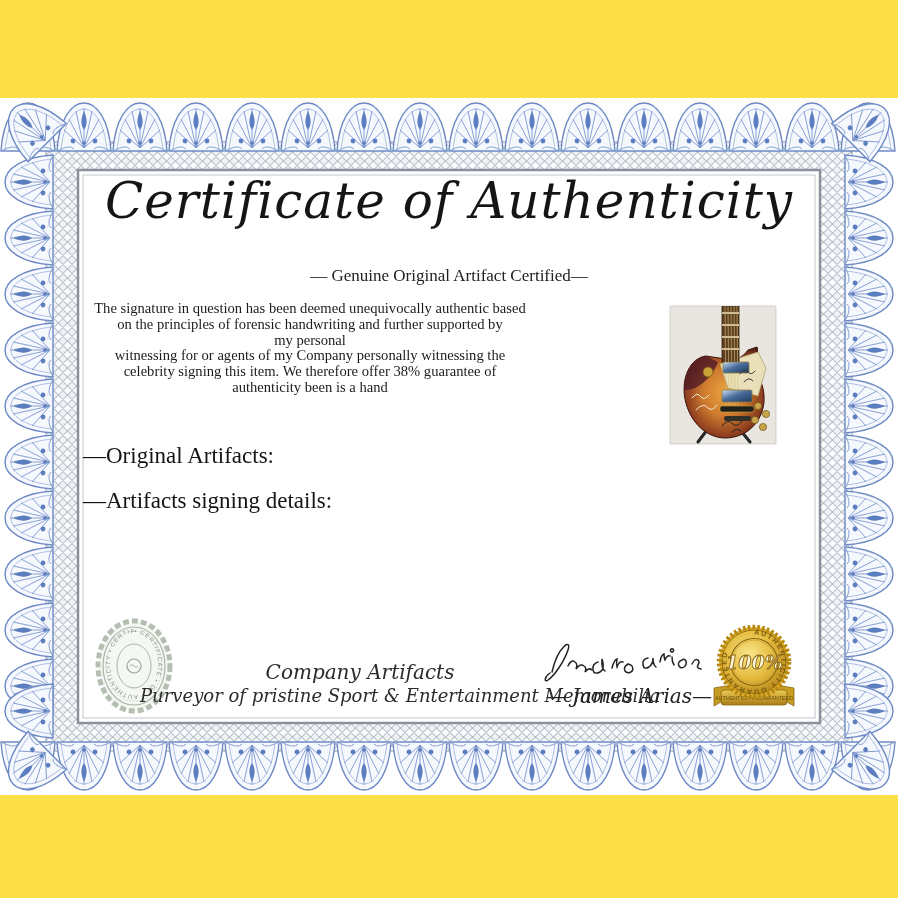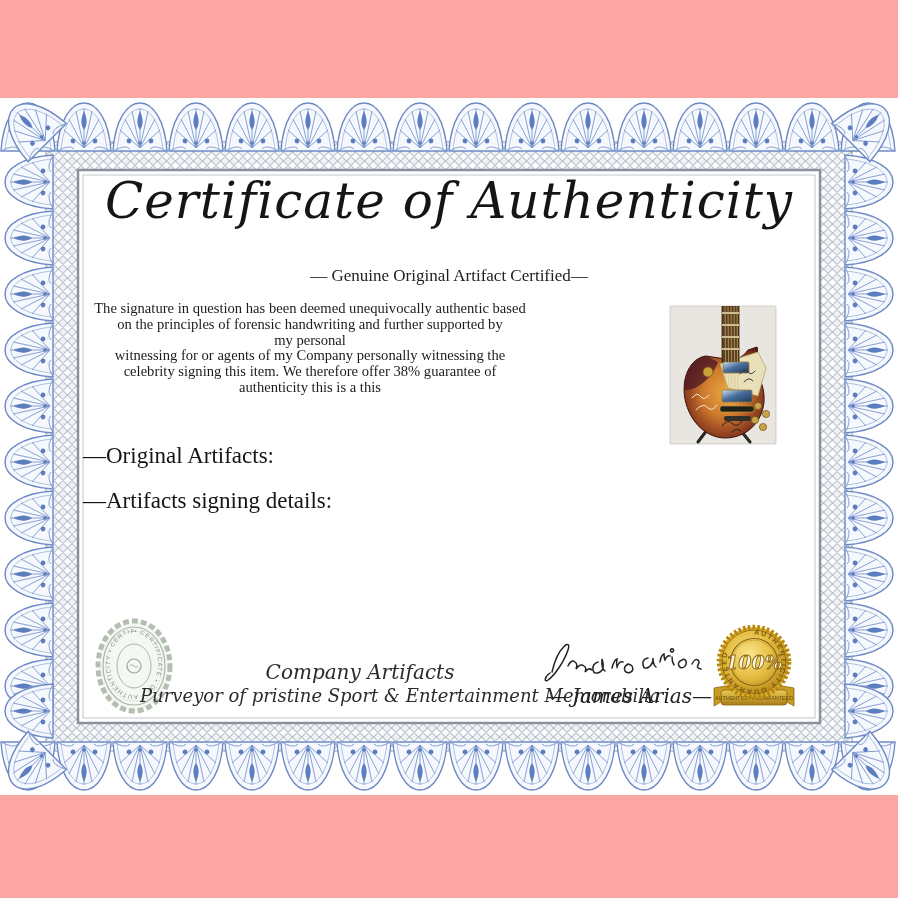--- a/index.html
+++ b/index.html
@@ -1,18 +1,18 @@
 <!DOCTYPE html>
 <html><head>
 <meta charset="utf-8">
 <style>
   html,body { margin:0; padding:0; background:#ffffff; }
   .page {
     position:relative; width:898px; height:898px; overflow:hidden;
-    background:#fca5a5; font-family:"Liberation Serif", serif; color:#1a1a1a;
+    background:#fde047; font-family:"Liberation Serif", serif; color:#1a1a1a;
   }
   .frame-svg { position:absolute; left:0; top:98px; width:898px; height:697px; }
 
   .title {
     position:absolute; left:78px; top:172px; width:742px; text-align:center;
     font-family:"DejaVu Serif", serif; font-style:italic; font-size:50px;
     letter-spacing:1px; color:#151515; white-space:nowrap;
   }
   .subtitle {
     position:absolute; left:78px; top:266px; width:742px; text-align:center;
@@ -178,21 +178,21 @@
 
   <div class="title">Certificate of Authenticity</div>
   <div class="subtitle">— Genuine Original Artifact Certified—</div>
 
   <div class="bodytext">
     <span>The signature in question has been deemed unequivocally authentic based</span>
     <span>on the principles of  forensic handwriting and further supported by</span>
     <span>my personal</span>
     <span>witnessing for or agents of my Company personally witnessing the</span>
     <span>celebrity signing this item. We therefore offer 38% guarantee of</span>
-    <span>authenticity this is a this</span>
+    <span>authenticity been is a hand</span>
   </div>
 
   <div class="heading h1">—Original Artifacts:</div>
   <div class="heading h2">—Artifacts signing details:</div>
 
   <svg class="photo" viewBox="0 0 106 138">
     <rect width="106" height="138" fill="#e9e6e1"></rect>
     <rect width="106" height="138" fill="none" stroke="#cfc9c0" stroke-width="1"></rect>
 
     <g stroke="#262626" stroke-width="3" stroke-linecap="round">

